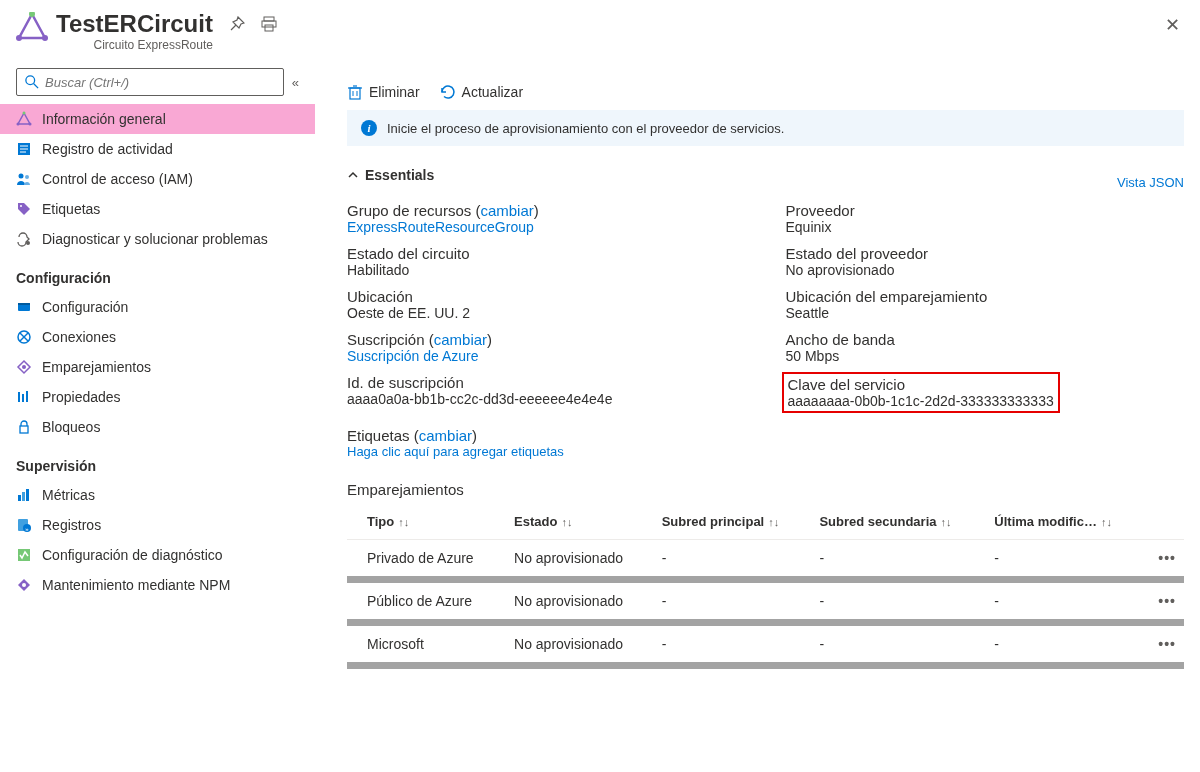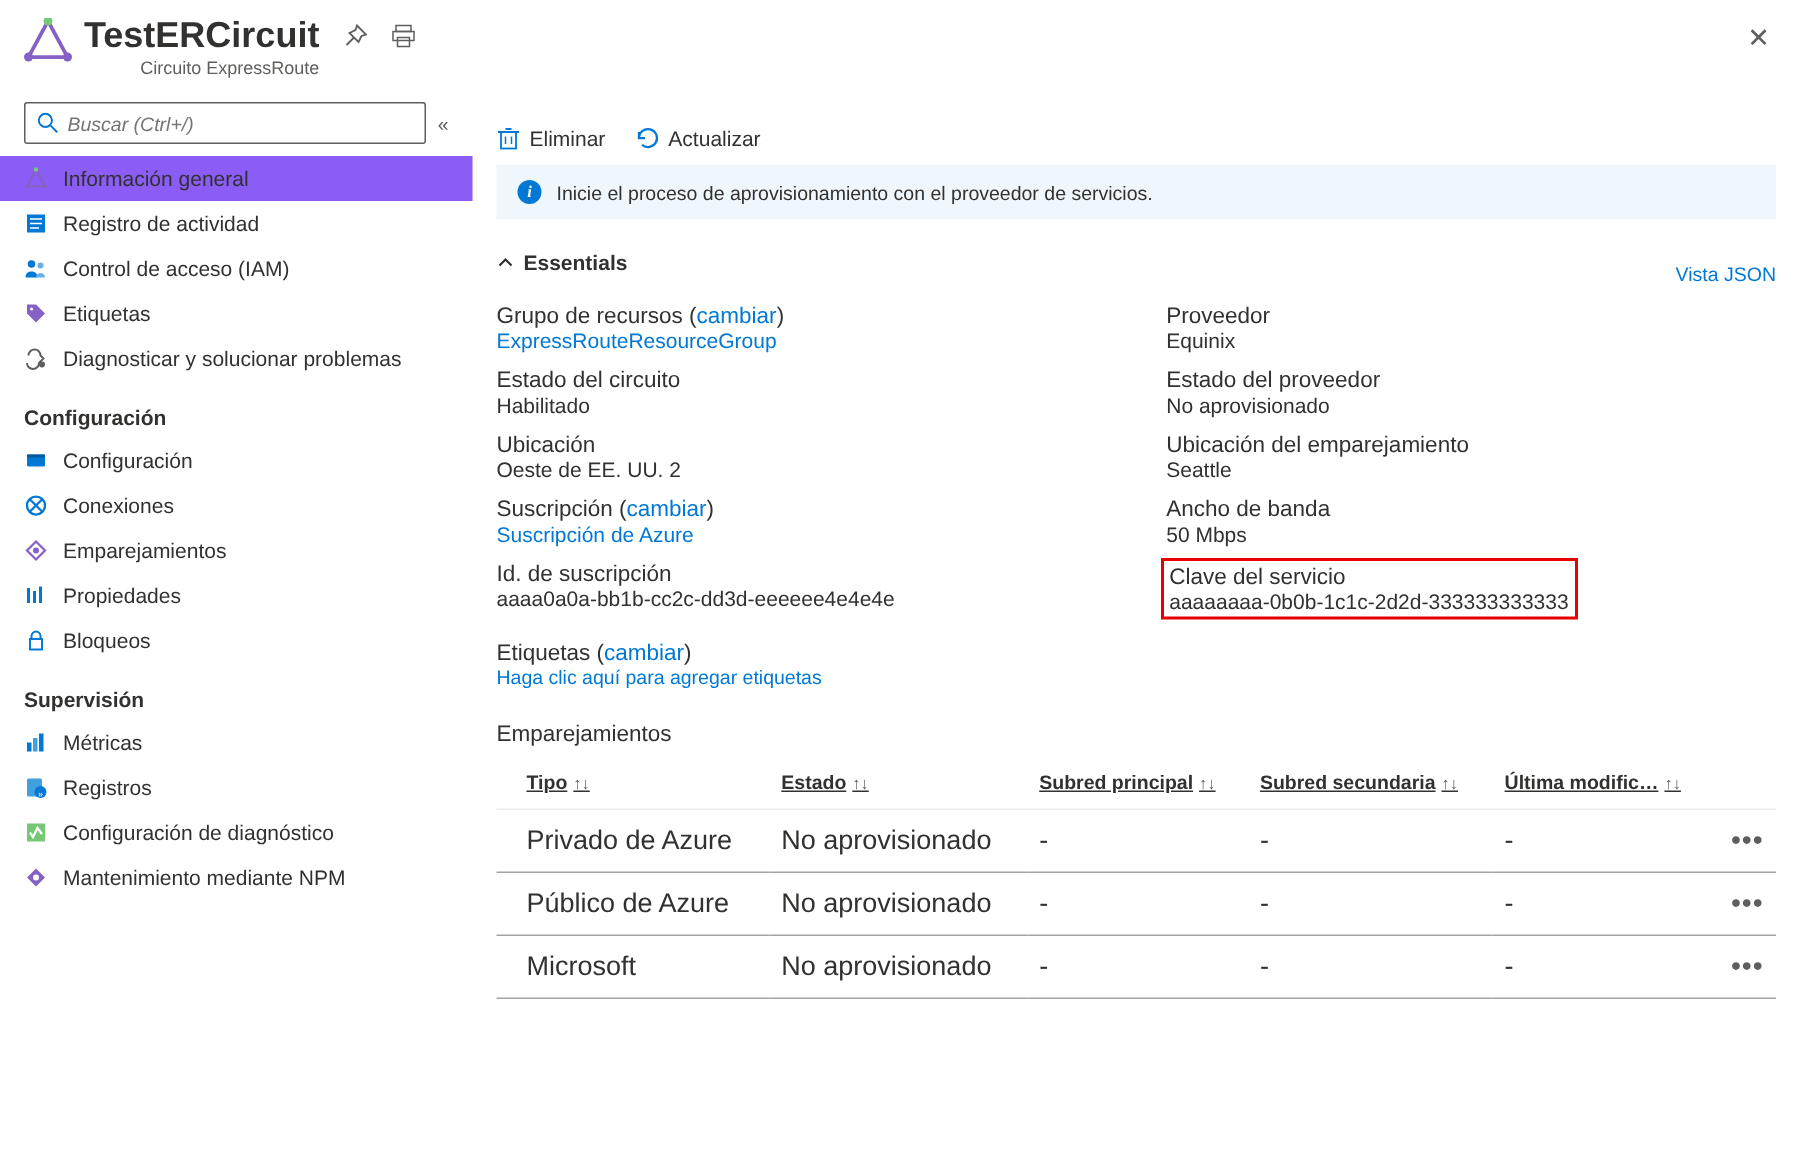--- a/index.html
+++ b/index.html
@@ -3,29 +3,29 @@
 <meta charset="utf-8">
 <style>
 * { box-sizing: border-box; margin: 0; padding: 0; }
 body { font-family: "Segoe UI", Arial, sans-serif; font-size: 13px; color: #323130; background: #fff; width: 1200px; }
 .header { display: flex; align-items: flex-start; padding: 10px 16px 8px 16px; position: relative; }
 .logo-icon { width: 32px; height: 32px; margin-right: 8px; margin-top: 2px; }
 .title-block h1 { font-size: 24px; font-weight: 600; line-height: 28px; }
 .title-block .subtitle { font-size: 12px; color: #605e5c; text-align: right; }
 .header-icons { margin-left: 16px; margin-top: 6px; display: flex; gap: 16px; color: #605e5c; }
 .close-x { position: absolute; right: 20px; top: 14px; font-size: 18px; color: #605e5c; cursor: pointer; }
-.layout { display: flex; }
+.layout { display: flex; gap: 16px; }
 .sidebar { width: 315px; flex-shrink: 0; padding: 0 0 20px 0; }
 .search-row { display: flex; align-items: center; padding: 8px 16px; gap: 8px; }
 .search-box { flex: 1; border: 1px solid #605e5c; border-radius: 2px; height: 28px; display: flex; align-items: center; padding: 0 8px; }
 .search-box svg { flex-shrink: 0; }
 .search-box input { border: none; outline: none; font-size: 13px; font-style: italic; color: #605e5c; width: 100%; margin-left: 6px; }
 .collapse-btn { color: #605e5c; cursor: pointer; }
 .nav-item { display: flex; align-items: center; padding: 7px 16px; cursor: pointer; gap: 10px; }
-.nav-item.active { background: #8b5cf6; }
+.nav-item.active { background: #f9a8d4; }
 .nav-icon { width: 16px; height: 16px; display: flex; align-items: center; justify-content: center; flex-shrink: 0; }
 .nav-label { font-size: 14px; color: #323130; }
 .nav-section-title { font-size: 14px; font-weight: 600; color: #323130; padding: 16px 16px 6px 16px; }
 .main { flex: 1; padding: 0 16px 20px 0; }
 .toolbar { display: flex; align-items: center; padding: 8px 0 10px 16px; gap: 20px; margin-top: 16px; }
 .tool-btn { display: flex; align-items: center; gap: 6px; cursor: pointer; font-size: 14px; color: #323130; }
 .tool-btn svg { flex-shrink: 0; }
 .info-banner { background: #eff6fc; display: flex; align-items: center; padding: 10px 14px; margin-left: 16px; font-size: 13px; gap: 10px; }
 .info-banner .info-circle { width: 16px; height: 16px; background: #0078d4; border-radius: 50%; color: #fff; display: flex; align-items: center; justify-content: center; font-size: 11px; font-weight: bold; font-family: Georgia, serif; font-style: italic; }
 .essentials-row { display: flex; justify-content: space-between; align-items: center; padding: 14px 0 8px 16px; }
@@ -34,22 +34,22 @@
 .props { display: flex; padding: 4px 0 0 16px; gap: 40px; }
 .props-col { flex: 1; }
 .prop { margin-bottom: 10px; }
 .prop-label { font-size: 15px; color: #323130; }
 .prop-value { font-size: 14px; color: #323130; }
 .link { color: #0078d4; cursor: pointer; }
 .highlight-box { border: 2px solid #e60000; padding: 2px 4px; margin: -2px -4px; display: inline-block; }
 .tags-row { padding: 6px 0 12px 16px; }
 .section-title { font-size: 15px; padding: 10px 0 6px 16px; }
 table { width: calc(100% - 16px); margin-left: 16px; border-collapse: collapse; }
-th { text-align: left; font-weight: 600; font-size: 13px; padding: 10px 8px; border-bottom: 1px solid #edebe9; text-decoration: underline; }
-td { font-size: 18px; padding: 10px 8px; border-bottom: 1px solid #a3a3a3; }
+th { text-align: left; font-weight: 600; font-size: 13px; padding: 10px 8px; border-bottom: 1px solid #edebe9; }
+td { font-size: 14px; padding: 10px 8px; border-bottom: 7px solid #a3a3a3; }
 th.first, td.first { padding-left: 20px; }
 .sort-icon { color: #605e5c; margin-left: 4px; font-size: 11px; }
 .dots { font-weight: bold; color: #605e5c; cursor: pointer; letter-spacing: 1px; }
 </style>
 </head>
 <body>
 
 <div class="header">
   <span class="logo-icon">
     <svg viewBox="0 0 32 32" width="32" height="32">

